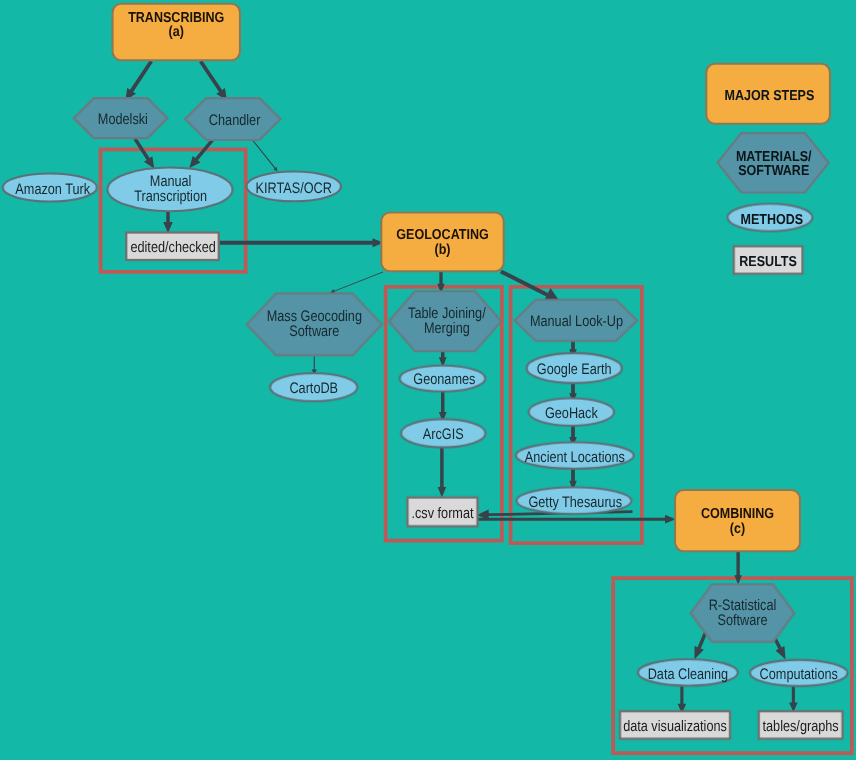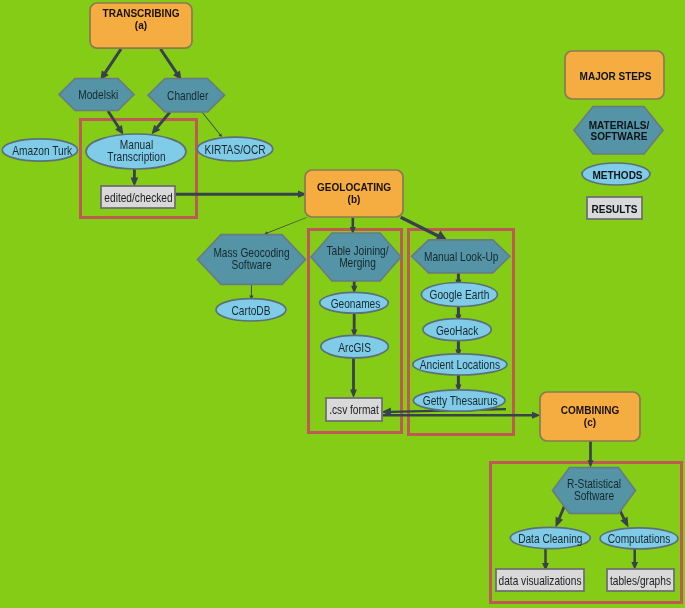--- a/index.html
+++ b/index.html
@@ -1,18 +1,18 @@
 <!DOCTYPE html>
 <html><head>
 <meta charset="utf-8">
 <title>Research Workflow Diagram</title>
 <style>
   html,body{margin:0;padding:0;background:#ffffff;}
   body{width:685px;height:608px;overflow:hidden;font-family:"Liberation Sans",sans-serif;}
-  #stage{position:relative;width:685px;height:608px;background:#84cc16;}
+  #stage{position:relative;width:685px;height:608px;background:#14b8a6;}
   svg#d{display:block;position:absolute;left:0;top:0;}
   text{font-family:"Liberation Sans",sans-serif;fill:#16282E;will-change:opacity;}
   .lbl{font-size:12.2px;text-anchor:middle;}
   .maj{font-size:11.5px;font-weight:bold;text-anchor:middle;fill:#1A1208;}
   .gry{font-size:12.2px;text-anchor:middle;fill:#1C1C1C;}
   .leg{font-size:11.5px;font-weight:bold;text-anchor:middle;fill:#0B1418;}
 </style>
 </head>
 <body>
 

